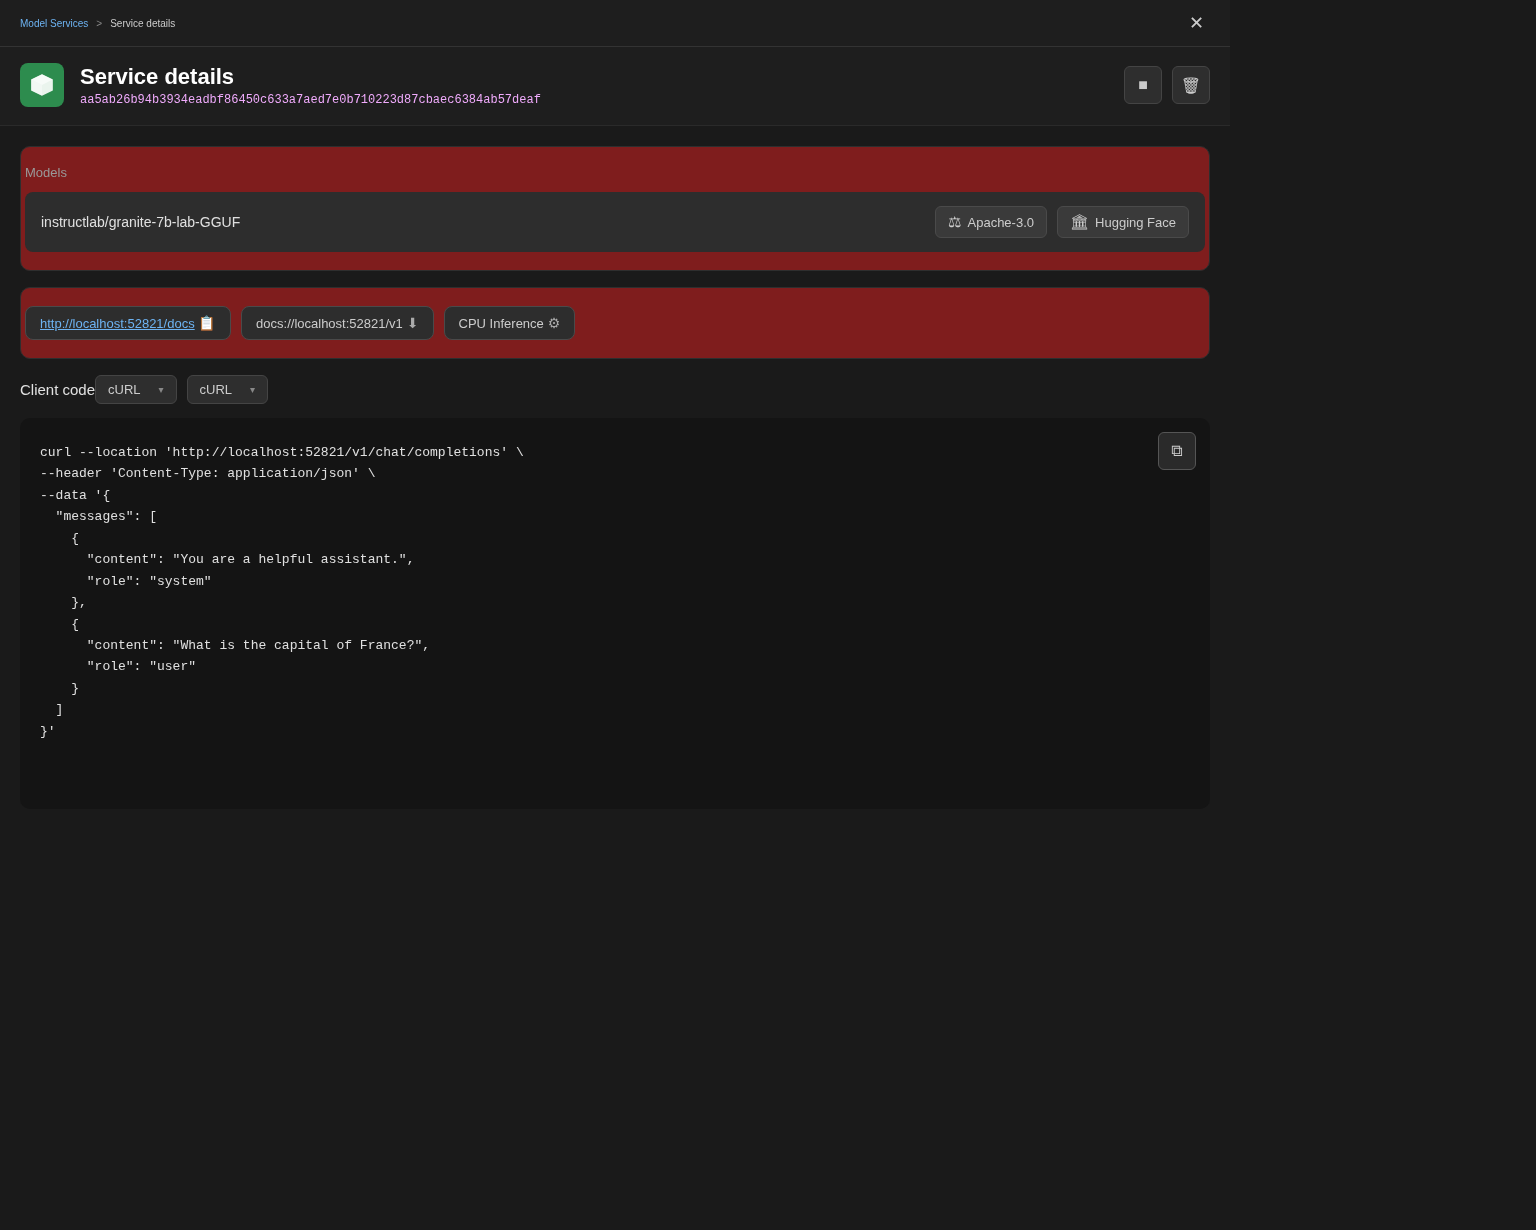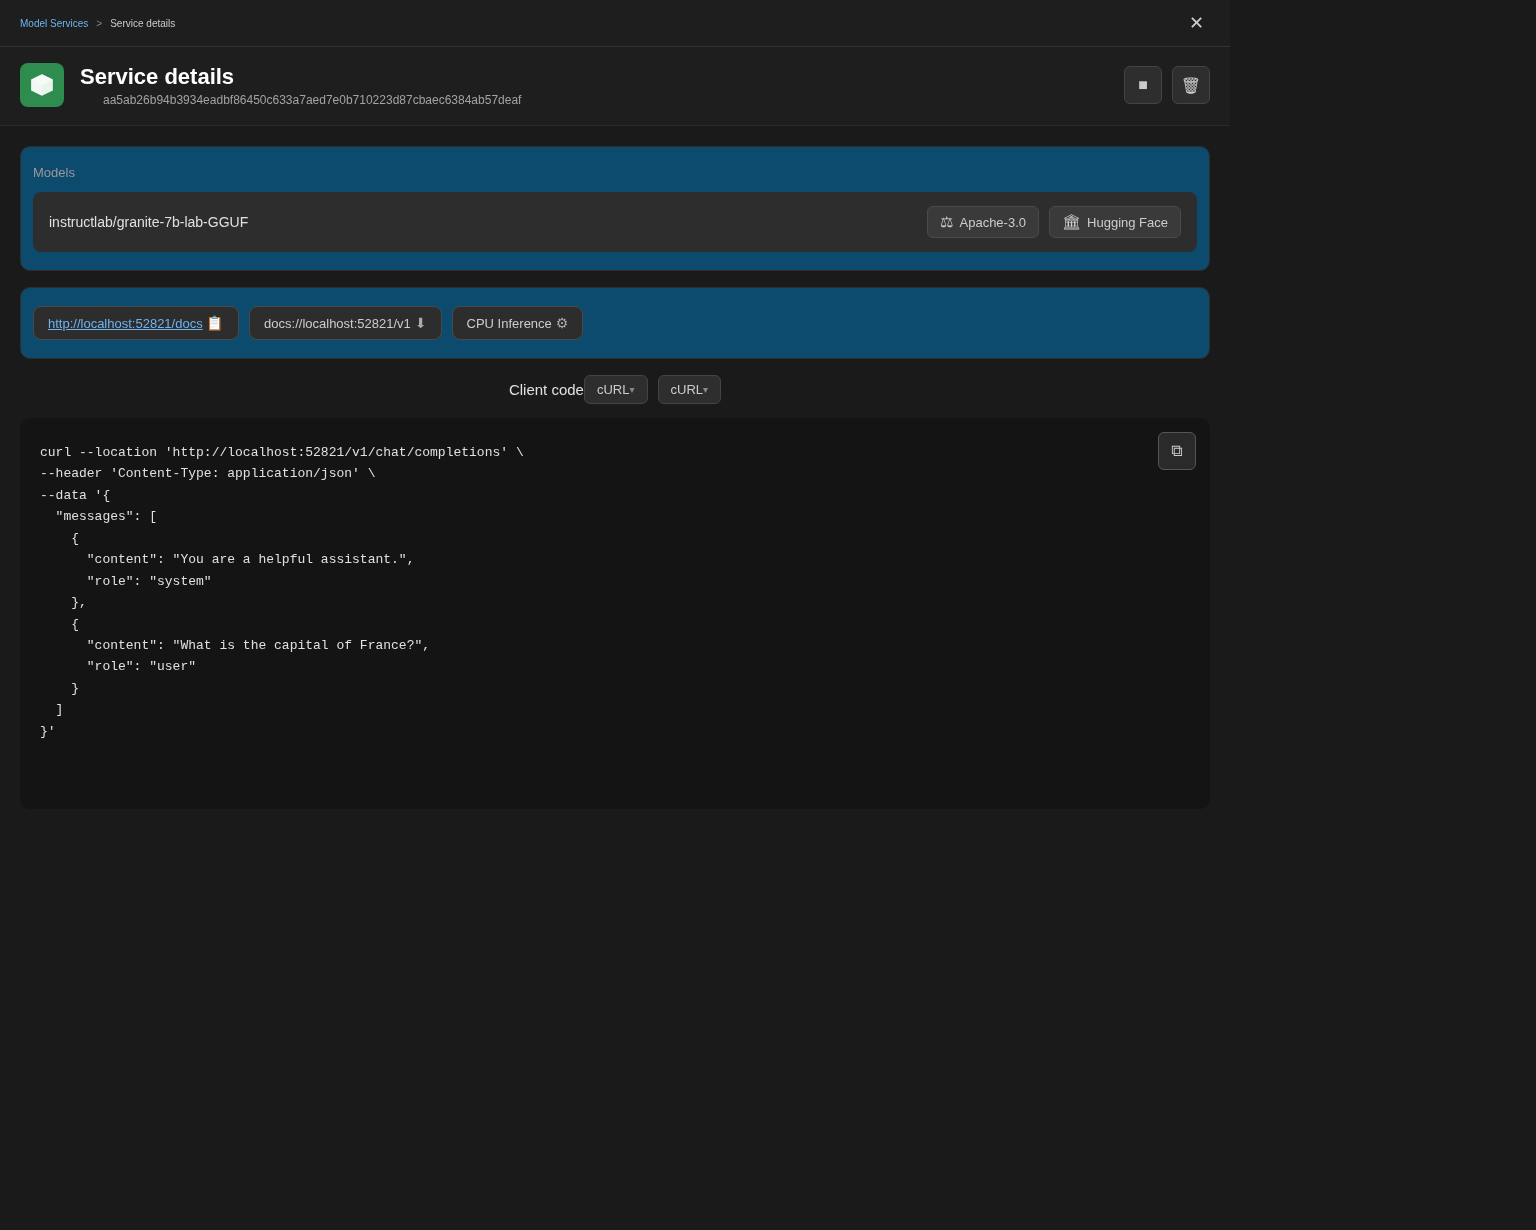--- a/index.html
+++ b/index.html
@@ -75,23 +75,22 @@
       height: 26px;
     }
     .service-title-block h1 {
       font-size: 22px;
       font-weight: 700;
       color: #ffffff;
       margin-bottom: 3px;
     }
     .service-title-block .service-id {
       font-size: 12px;
-      color: #a3a3a3;
-      font-family: Liberation Sans, sans-serif;
-      margin-left: 23px;
+      color: #f0abfc;
+      font-family: Liberation Mono, monospace;
     }
     .header-actions {
       display: flex;
       gap: 10px;
     }
     .header-action-btn {
       background: #2e2e2e;
       border: 1px solid #444;
       border-radius: 6px;
       color: #ccc;
@@ -107,24 +106,24 @@
     
     .main-content {
       padding: 20px;
       display: flex;
       flex-direction: column;
       gap: 16px;
     }
 
     
     .card {
-      background: #0c4a6e;
+      background: #7f1d1d;
       border: 1px solid #2e2e2e;
       border-radius: 10px;
-      padding: 18px 12px;
+      padding: 18px 4px;
     }
     .card-label {
       font-size: 13px;
       color: #999;
       margin-bottom: 12px;
     }
 
     
     .models-row {
       background: #2d2d2d;
@@ -185,41 +184,41 @@
       font-size: 14px;
     }
     .server-link-plain {
       color: #ccc;
     }
 
     
     .client-code-header {
       display: flex;
       align-items: center;
-      justify-content: center;
+      justify-content: flex-start;
       padding: 0 0 14px 0;
     }
     .client-code-title {
       font-size: 15px;
       color: #e0e0e0;
       font-weight: 500;
     }
     .client-code-controls {
       display: flex;
       gap: 10px;
     }
     .dropdown-btn {
       background: #2e2e2e;
       border: 1px solid #444;
       border-radius: 6px;
       color: #ccc;
       padding: 6px 12px;
       display: flex;
       align-items: center;
-      gap: 0;
+      gap: 18px;
       cursor: pointer;
       font-size: 13px;
     }
     .dropdown-arrow {
       font-size: 10px;
       color: #888;
     }
 
     
     .code-block {

